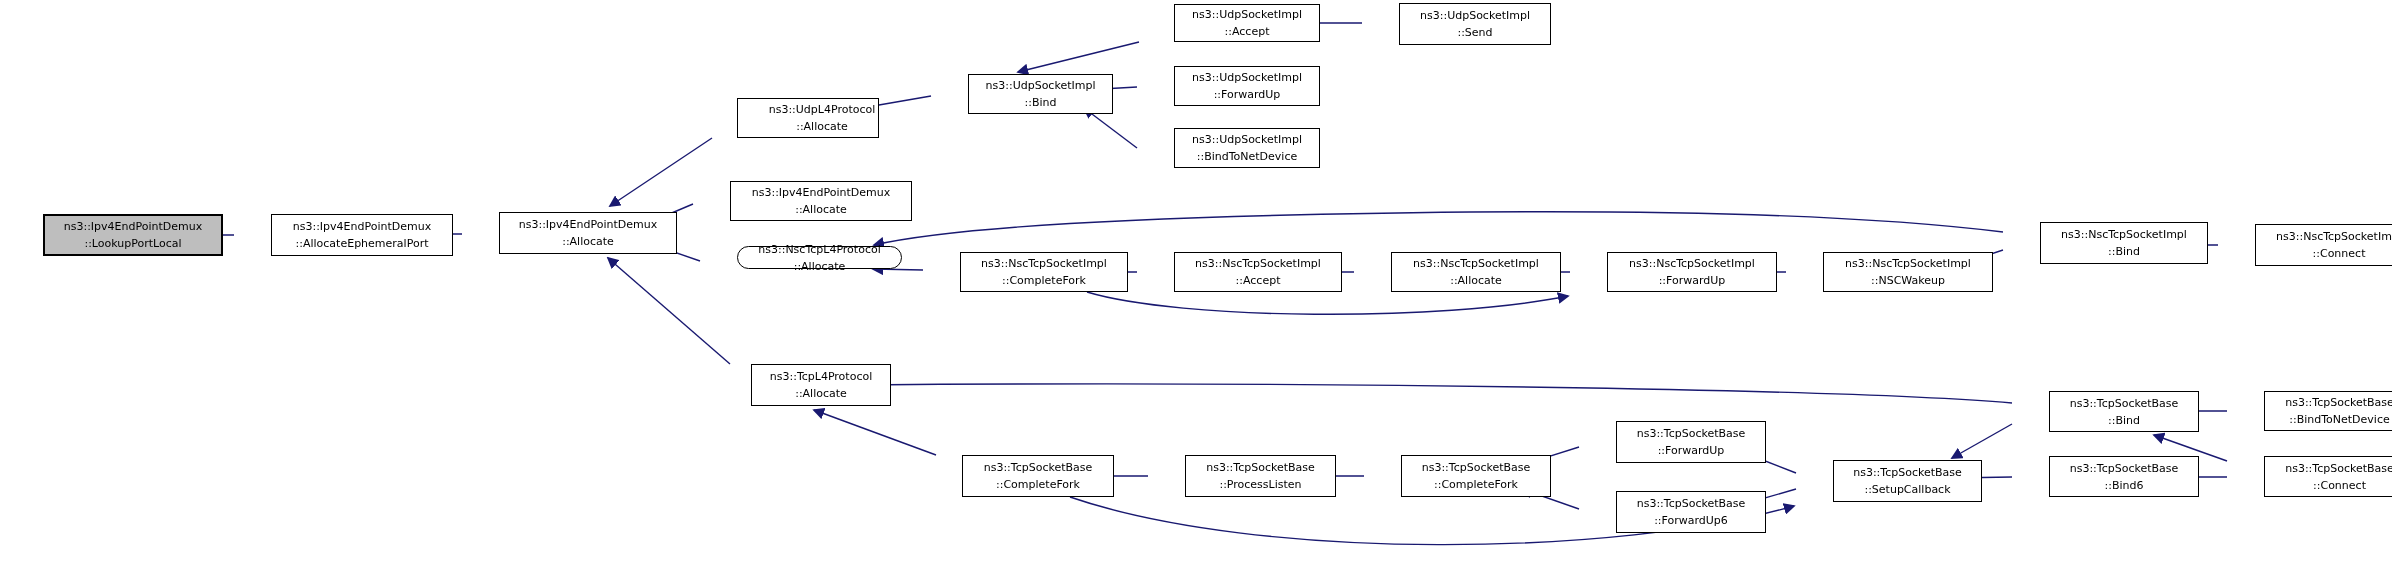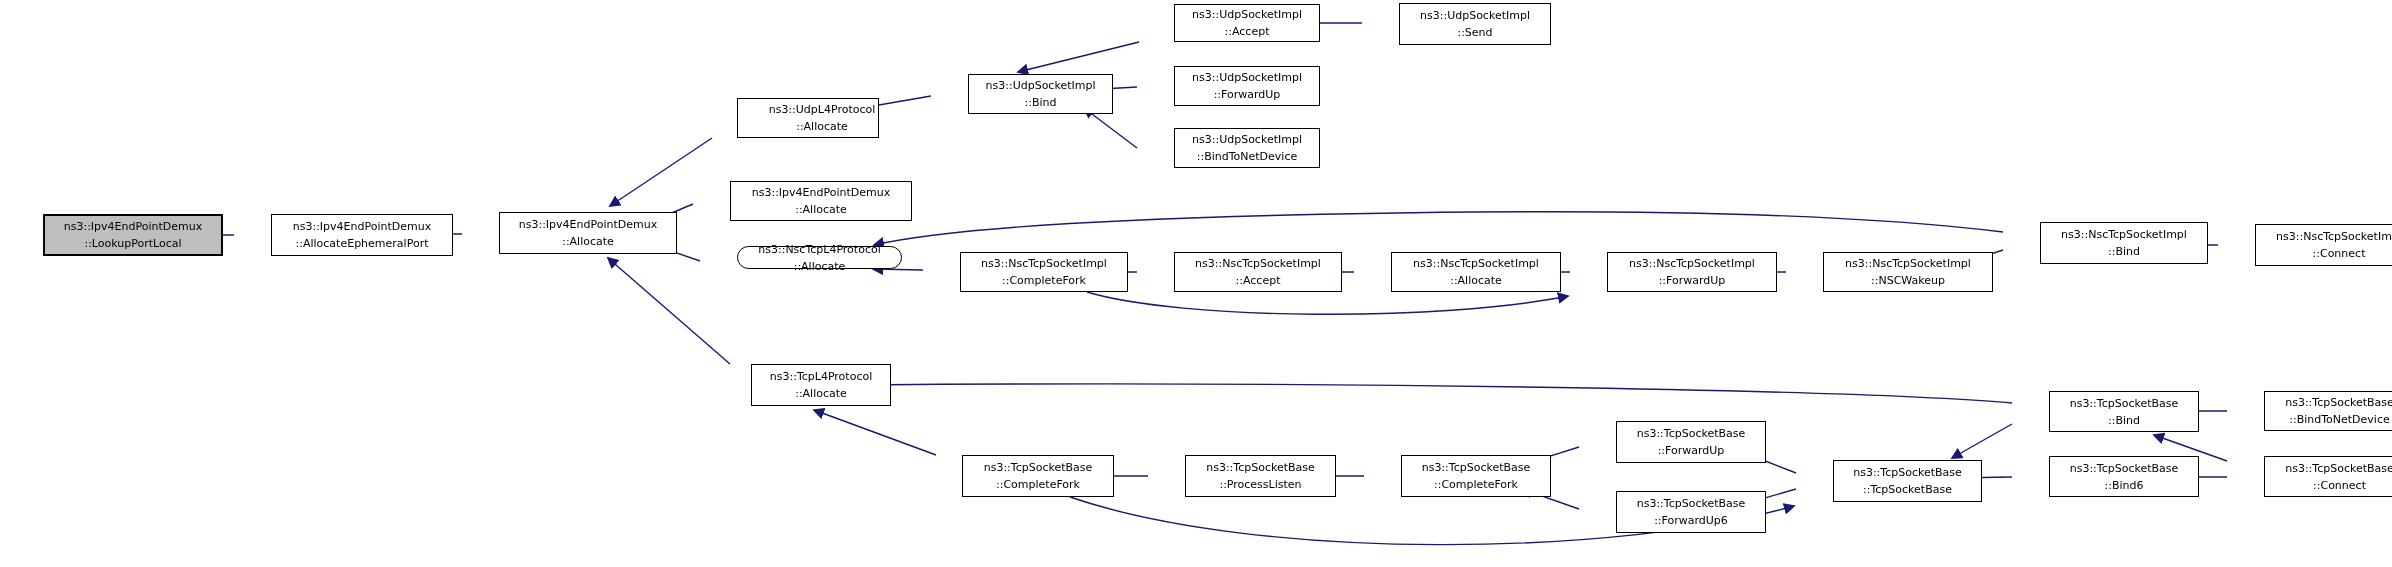--- a/index.html
+++ b/index.html
@@ -179,21 +179,21 @@
     <span>::ForwardUp</span>
   </div>
 
   <div class="node" style="left:1579px;top:491px;width:150px;height:42px;">
     <span>ns3::TcpSocketBase</span>
     <span>::ForwardUp6</span>
   </div>
 
   <div class="node" style="left:1796px;top:460px;width:149px;height:42px;">
     <span>ns3::TcpSocketBase</span>
-    <span>::TcpSocketBase</span>
+    <span>::SetupCallback</span>
   </div>
 
   <div class="node" style="left:2012px;top:391px;width:150px;height:41px;">
     <span>ns3::TcpSocketBase</span>
     <span>::Bind</span>
   </div>
 
   <div class="node" style="left:2227px;top:391px;width:151px;height:40px;">
     <span>ns3::TcpSocketBase</span>
     <span>::BindToNetDevice</span>

